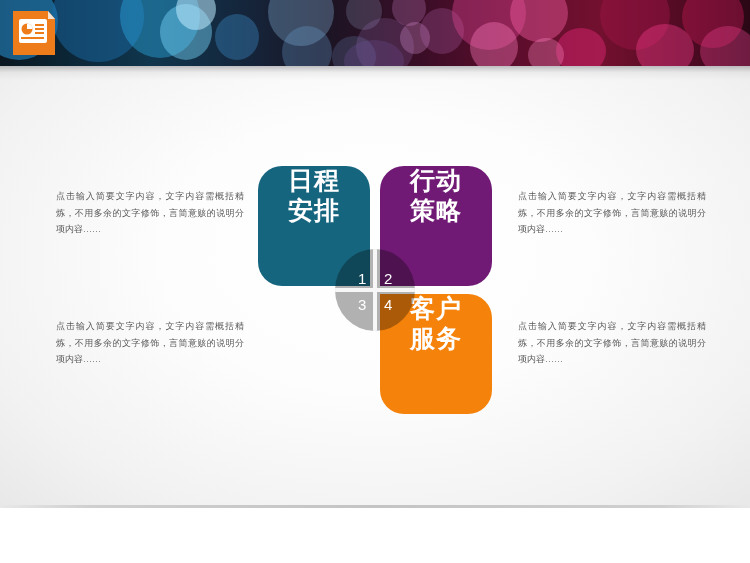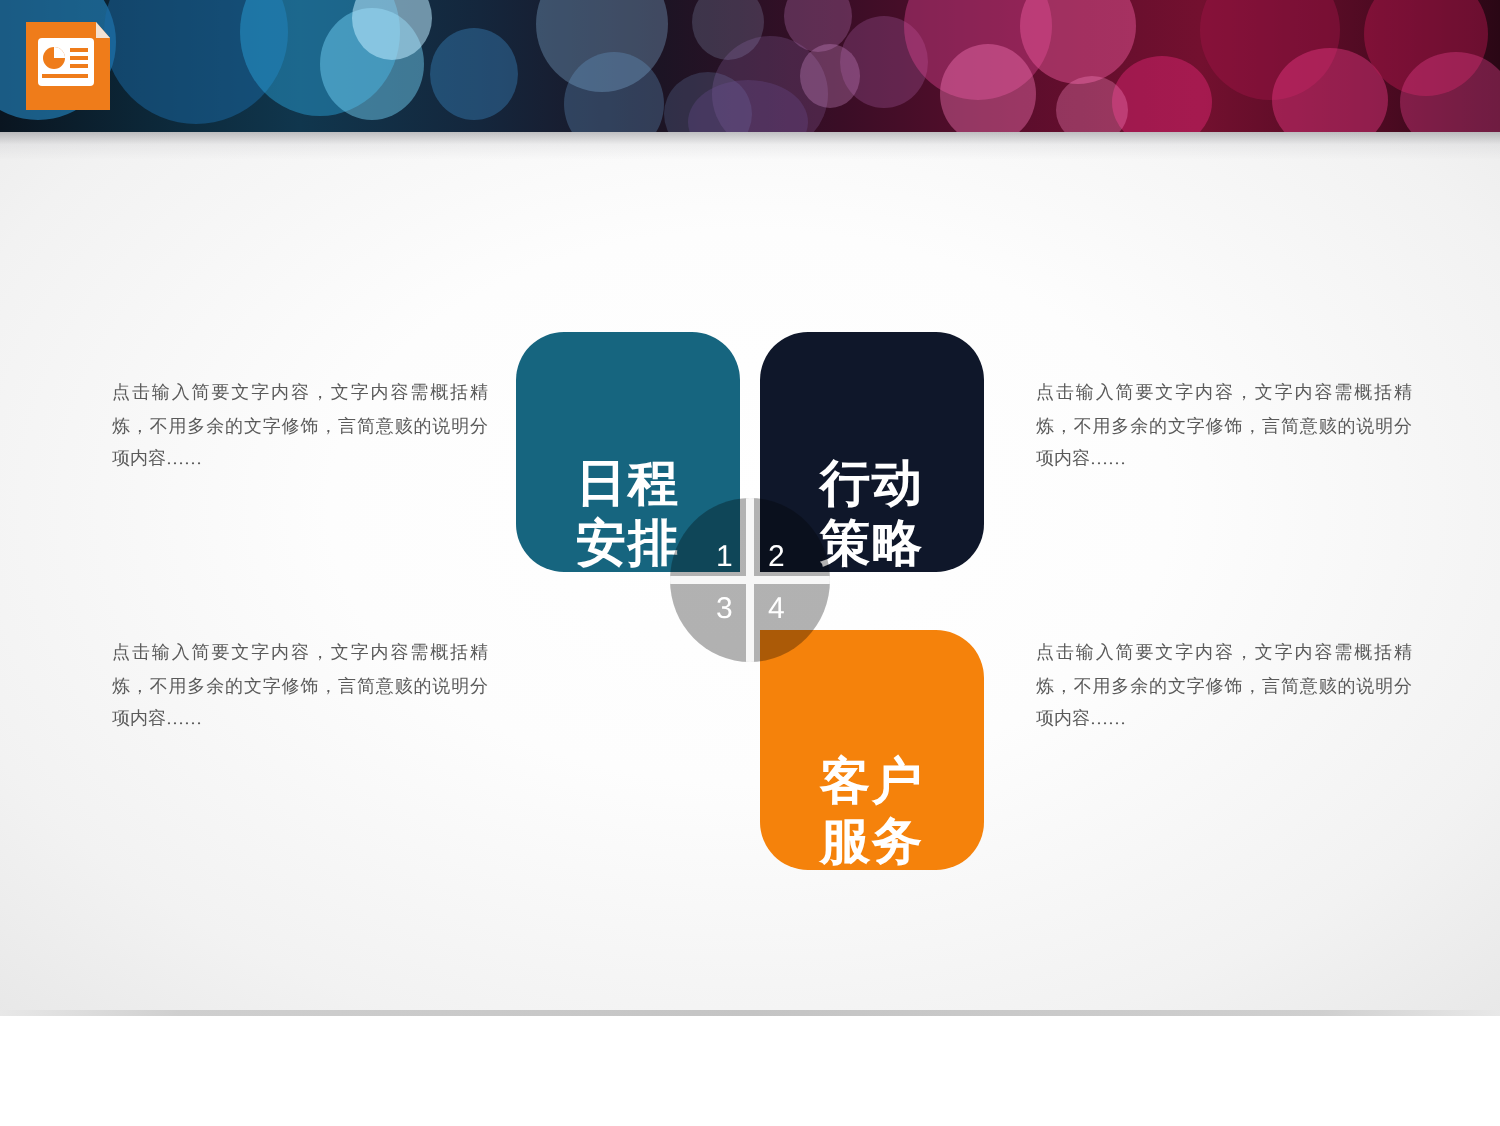--- a/index.html
+++ b/index.html
@@ -38,30 +38,30 @@
   .logo{
     position:absolute; left:10px; top:8px; width:48px; height:50px; z-index:7;
   }
 
   
   .diagram{
     position:absolute; left:258px; top:166px; width:234px; height:248px;
   }
   .petal{
     position:absolute; width:112px; height:120px;
-    display:flex; align-items:flex-end; justify-content:center;
+    display:flex; align-items:flex-start; justify-content:center;
     color:#ffffff; text-align:center; line-height:1.18;
     font-size:25px; font-weight:bold; letter-spacing:1px;
     font-family:"DejaVu Sans","Liberation Sans",sans-serif;
   }
   .petal span{ display:block; }
   .p1{ left:0;    top:0;   border-radius:24px 24px 0 24px; }
   .p2{ left:122px;top:0;   border-radius:24px 24px 24px 0; }
   .p3{ left:0;    top:128px;border-radius:24px 0 24px 24px; }
-  .p4{ left:122px;top:128px;border-radius:0 24px 24px 24px;margin-top:21px; }
+  .p4{ left:122px;top:128px;border-radius:0 24px 24px 24px; }
 
   .center-hub{
     position:absolute; left:77px; top:83px; width:80px; height:82px;
     border-radius:50%; overflow:hidden; z-index:4; pointer-events:none;
   }
   .hub-q{ position:absolute; width:40px; height:41px; background:rgba(0,0,0,.30); }
   .hq1{ left:0; top:0; } .hq2{ left:40px; top:0; }
   .hq3{ left:0; top:41px; } .hq4{ left:40px; top:41px; }
   .hub-gap-v{ position:absolute; left:38px; top:0; width:4px; height:82px; background:#f7f7f7; z-index:5;}
   .hub-gap-h{ position:absolute; left:0; top:39px; width:80px; height:4px; background:#f7f7f7; z-index:5;}
@@ -146,21 +146,21 @@
 
 <div class="diagram">
 
   <div class="petal p1" style="background:#16657f;">
     <div>
       <span>日程</span>
       <span>安排</span>
     </div>
   </div>
 
-  <div class="petal p2" style="background:#0f172a;">
+  <div class="petal p2" style="background:#701a75;">
     <div>
       <span>行动</span>
       <span>策略</span>
     </div>
   </div>
 
 
   <div class="petal p4" style="background:#f5820b;">
     <div>
       <span>客户</span>

